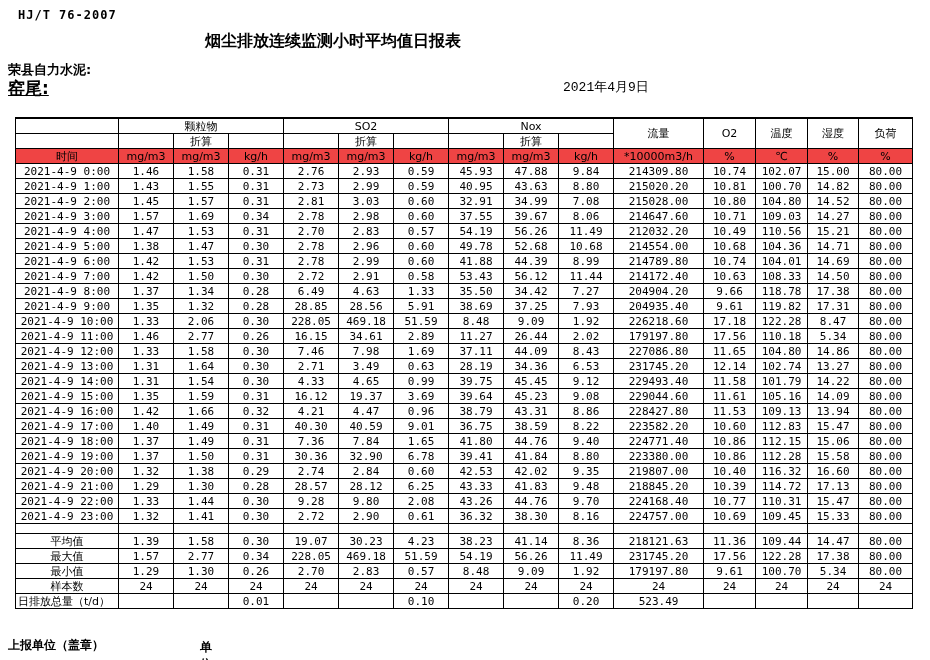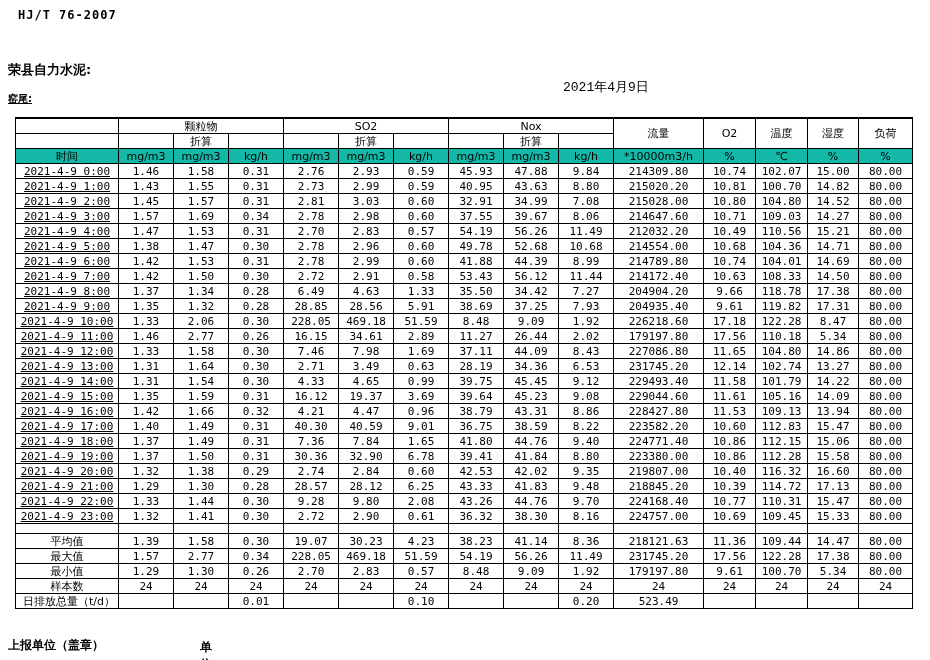--- a/index.html
+++ b/index.html
@@ -4,53 +4,54 @@
 <style>
   html,body{margin:0;padding:0;background:#ffffff;}
   .page{
     position:relative;width:930px;height:660px;background:#ffffff;overflow:hidden;
     font-family:"DejaVu Sans Mono","DejaVu Sans","Liberation Sans",sans-serif;
     color:#000;
   }
   .std{position:absolute;left:18px;top:8px;font-size:12px;font-weight:bold;letter-spacing:1px;}
   .title{position:absolute;left:205px;top:31px;font-size:16px;font-weight:bold;font-family:"DejaVu Sans","Liberation Sans",sans-serif;}
   .company{position:absolute;left:8px;top:61px;font-size:13px;font-weight:bold;font-family:"DejaVu Sans","Liberation Sans",sans-serif;}
-  .location{position:absolute;left:8px;top:92px;font-size:10px;font-weight:bold;font-family:"DejaVu Sans","Liberation Sans",sans-serif;text-decoration:underline;}
+  .location{position:absolute;left:8px;top:77px;font-size:17px;font-weight:bold;font-family:"DejaVu Sans","Liberation Sans",sans-serif;text-decoration:underline;}
   .date{position:absolute;left:563px;top:78px;font-size:13px;font-family:Liberation Mono, monospace;}
 
   table.report{
     position:absolute;left:15px;top:117px;width:897px;
     border-collapse:collapse;table-layout:fixed;
     border:1px solid #000;border-top:2px solid #000;
   }
   table.report td{
     border:1px solid #000;
     font-size:11px;line-height:13px;height:14px;
     padding:0 3px;overflow:hidden;white-space:nowrap;
     text-align:center;vertical-align:middle;
   }
   thead td{height:13px;font-family:"DejaVu Sans","DejaVu Sans Mono",sans-serif;font-size:11px;}
-  tr.unitrow td{background:#14b8a6;height:14px;}
-  td.t{text-align:right;padding-right:4px;text-decoration:underline;}
+  tr.unitrow td{background:#ef4444;height:14px;}
+  td.t{text-align:right;padding-right:4px;}
   td.v{text-align:center;}
   td.s{text-align:right;padding-right:3px;}
   td.lab{text-align:right;padding-right:2px;font-family:"DejaVu Sans",sans-serif;}
   tr.spacer td{height:9px;}
-  tbody tr:last-child td:first-child{text-align:right;padding-left:2px;margin-top:12px;}
+  tbody tr:last-child td:first-child{text-align:left;padding-left:2px;margin-top:12px;}
 
   .footer1{position:absolute;left:8px;top:620px;font-size:13px;font-weight:bold;font-family:"DejaVu Sans","Liberation Sans",sans-serif;}
   .footer2{position:absolute;left:8px;top:637px;font-size:12px;font-weight:bold;font-family:"DejaVu Sans","Liberation Sans",sans-serif;}
   .footer2 .unit{position:absolute;left:192px;top:2px;}
 </style>
 </head>
 <body>
 
 <div class="page">
 
   <div class="std">HJ/T 76-2007</div>
+  <div class="title">烟尘排放连续监测小时平均值日报表</div>
   <div class="company">荣县自力水泥:</div>
   <div class="location">窑尾:</div>
   <div class="date">2021年4月9日</div>
 
   <table class="report">
     <colgroup>
       <col style="width:103px">
       <col style="width:55px">
         <col style="width:55px">
         <col style="width:55px">

